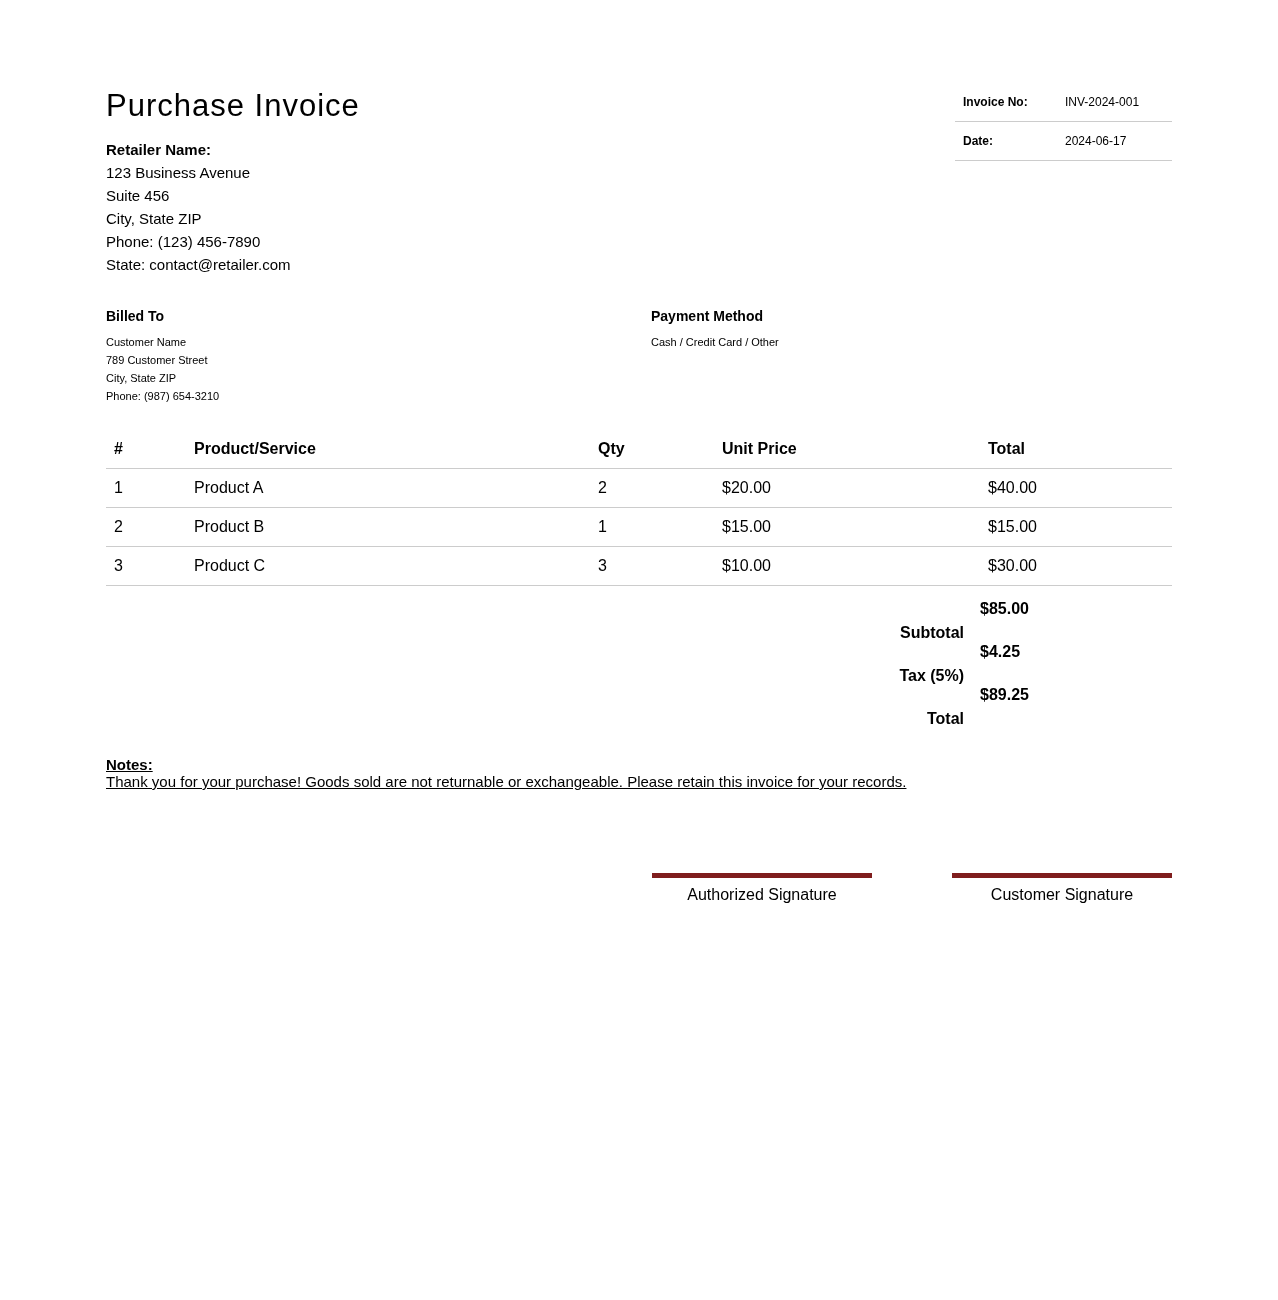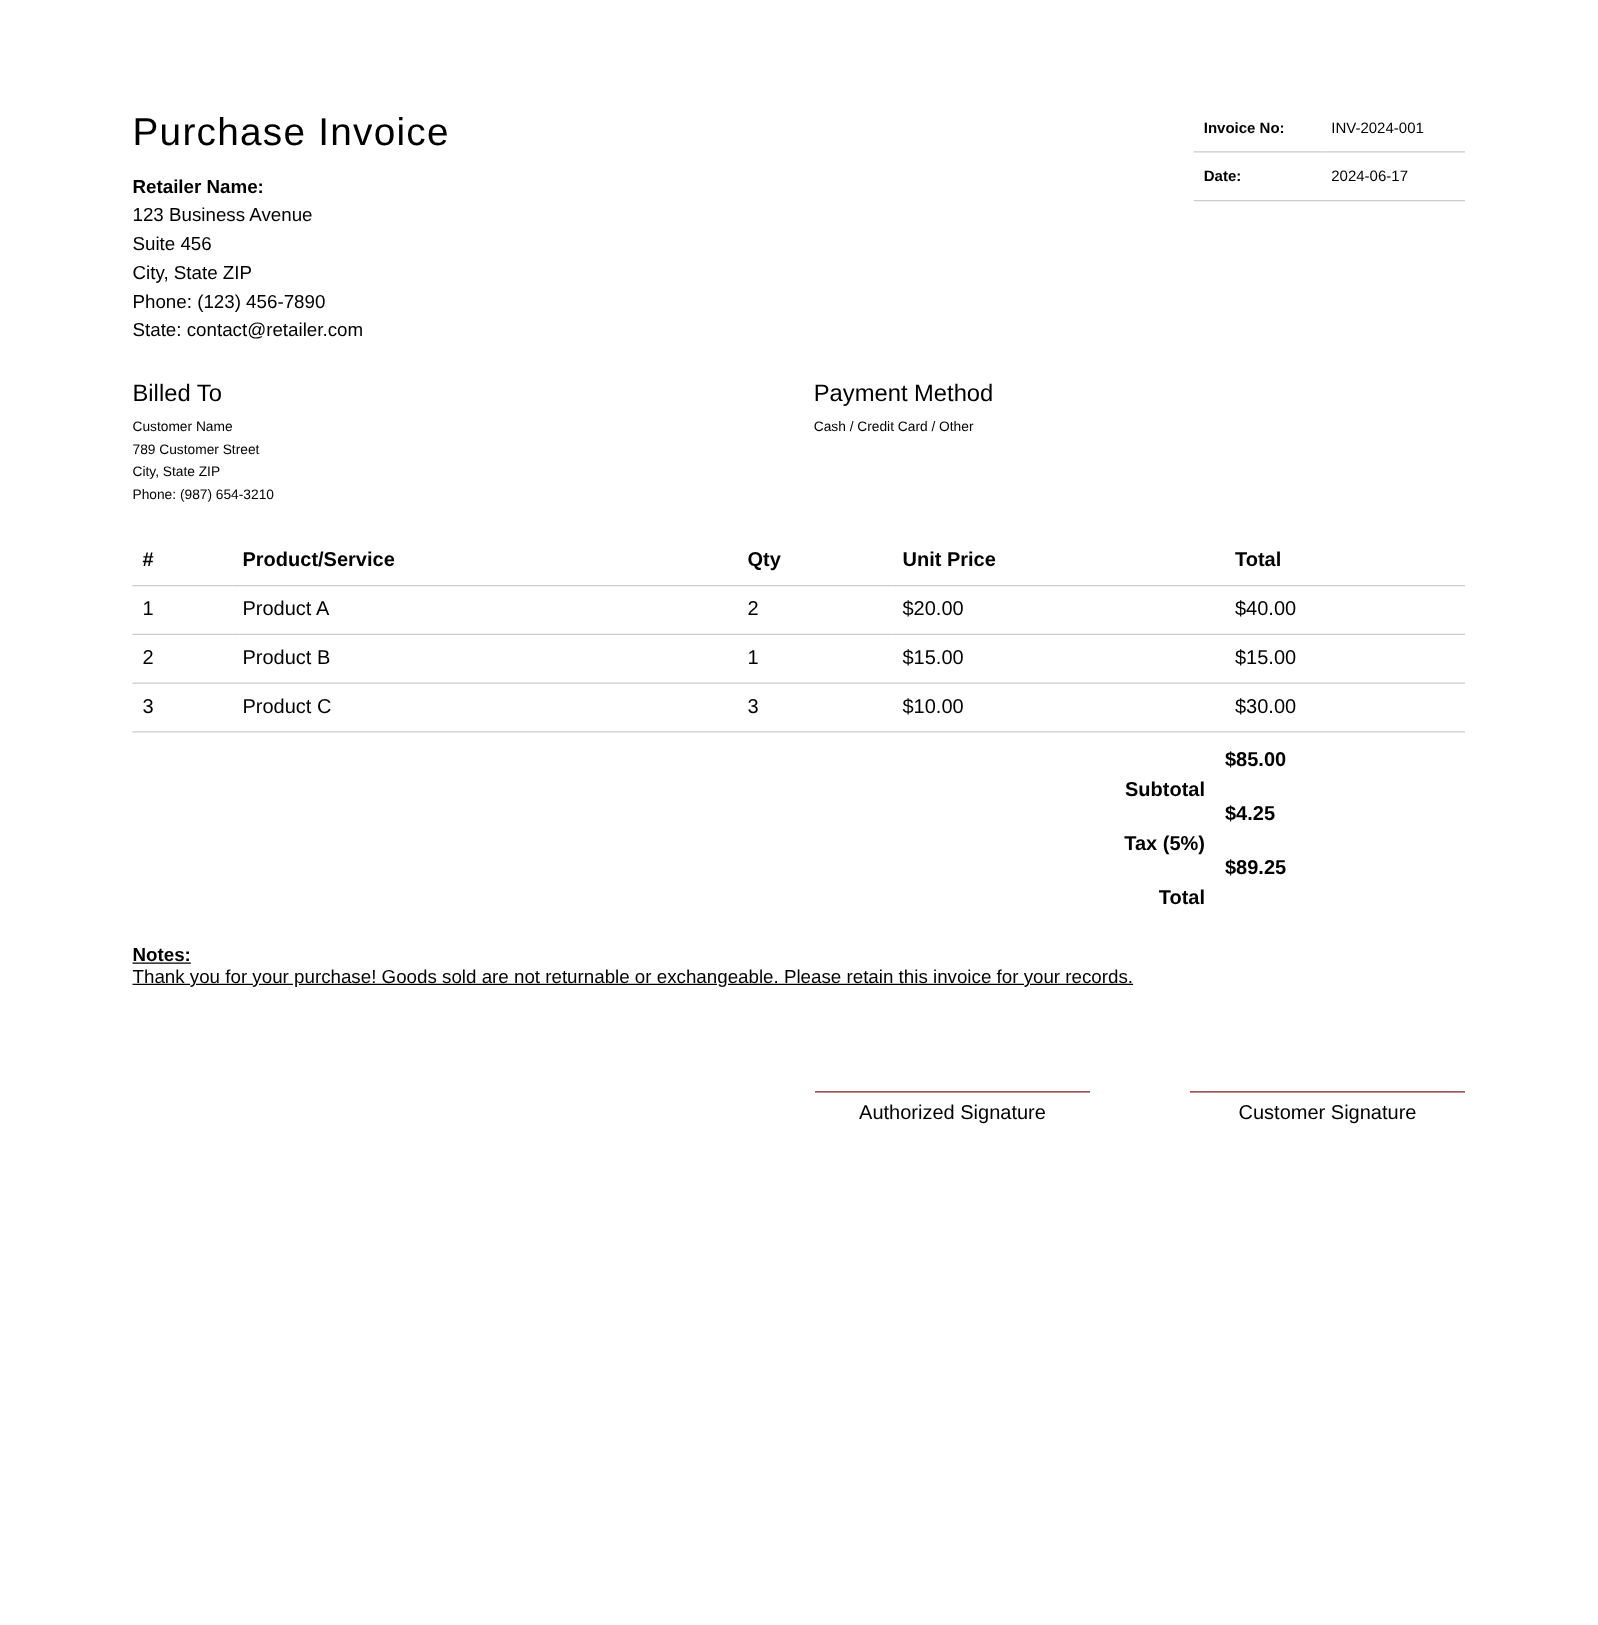--- a/index.html
+++ b/index.html
@@ -11,35 +11,35 @@
     position: absolute; left: 106px; top: 86px; margin: 0;
     font-size: 31px; font-weight: normal; letter-spacing: 1px; line-height: 40px;
   }
   .retailer { position: absolute; left: 106px; top: 138px; font-size: 15px; line-height: 23px; }
   .retailer .label { font-weight: bold; }
   .meta { position: absolute; left: 955px; top: 83px; width: 217px; border-collapse: collapse; font-size: 12px; }
   .meta td { border-bottom: 1px solid #cccccc; height: 38px; padding: 0 8px; }
   .meta td.k { font-weight: bold; width: 86px; }
   .billed { position: absolute; left: 106px; top: 305px; }
   .payment { position: absolute; left: 651px; top: 305px; }
-  .sec-h { font-size: 19px; font-weight: normal; line-height: 22px; margin: 0 0 6px 0; }
+  .sec-h { font-size: 14px; font-weight: bold; line-height: 22px; margin: 0 0 6px 0; }
   .sec-body { font-size: 11px; line-height: 18px; }
   table.items {
     position: absolute; left: 106px; top: 430px; width: 1066px;
     border-collapse: collapse; font-size: 16px;
   }
   table.items th, table.items td { text-align: left; height: 38px; padding: 0 8px; border-bottom: 1px solid #cccccc; }
   table.items th { font-weight: bold; }
   .totals { position: absolute; top: 590px; left: 0; width: 1278px; font-size: 16px; font-weight: bold; }
   .totals .row { position: absolute; left: 0; width: 1278px; height: 20px; }
   .totals .k { position: absolute; right: 314px; text-align: right; margin-top: 24px; }
   .totals .v { position: absolute; left: 980px; }
   .notes { position: absolute; left: 106px; top: 756px; font-size: 15px; line-height: 17px; text-decoration: underline; }
   .notes .label { font-weight: bold; }
-  .sig { position: absolute; top: 873px; width: 220px; border-top: 1px solid #7f1d1d; text-align: center; font-size: 16px; padding-top: 8px; }
+  .sig { position: absolute; top: 873px; width: 220px; border-top: 5px solid #7f1d1d; text-align: center; font-size: 16px; padding-top: 8px; }
 </style>
 </head>
 <body>
 
 <h1 class="title">Purchase Invoice</h1>
 
 <div class="retailer">
   <div class="label">Retailer Name:</div>
   <div>123 Business Avenue</div>
   <div>Suite 456</div>

